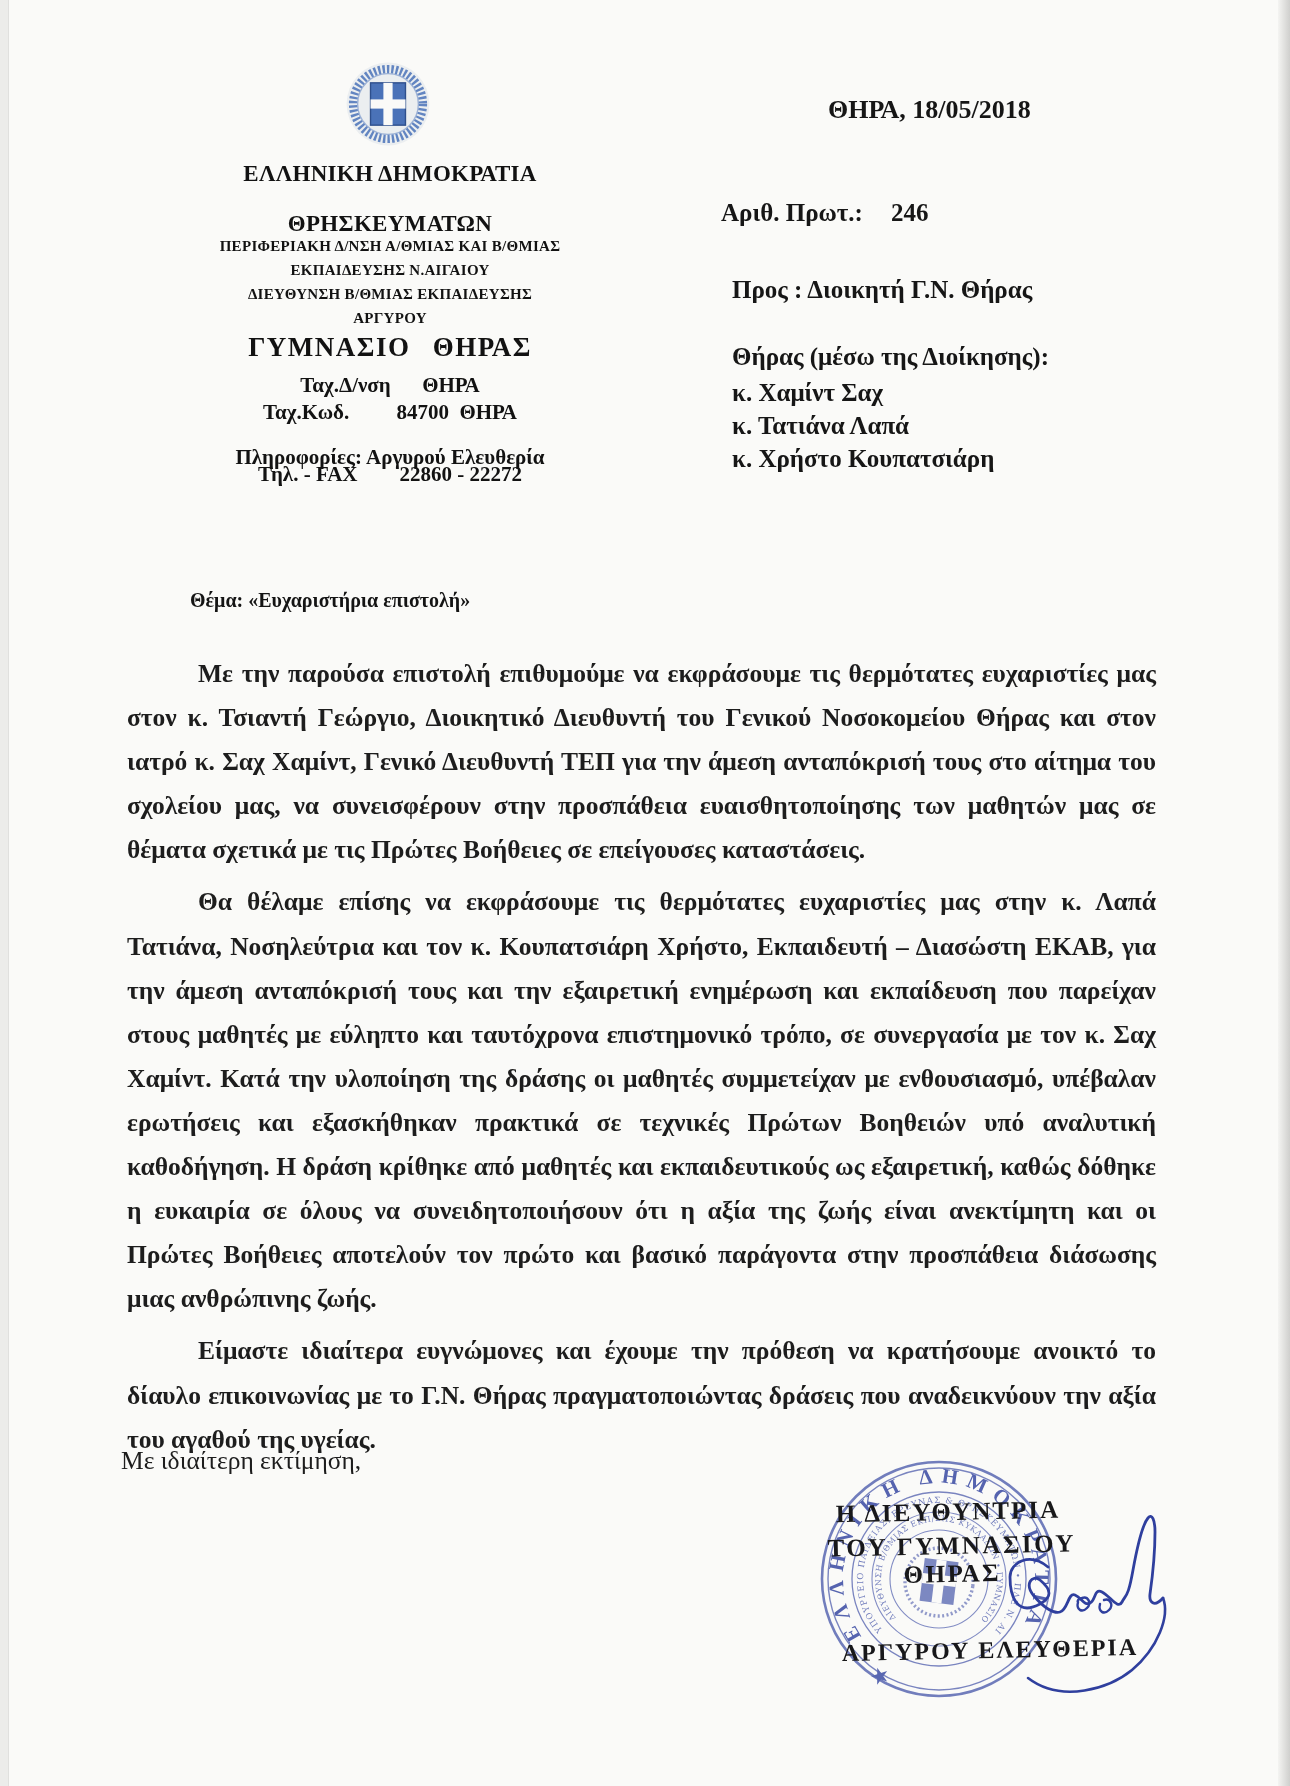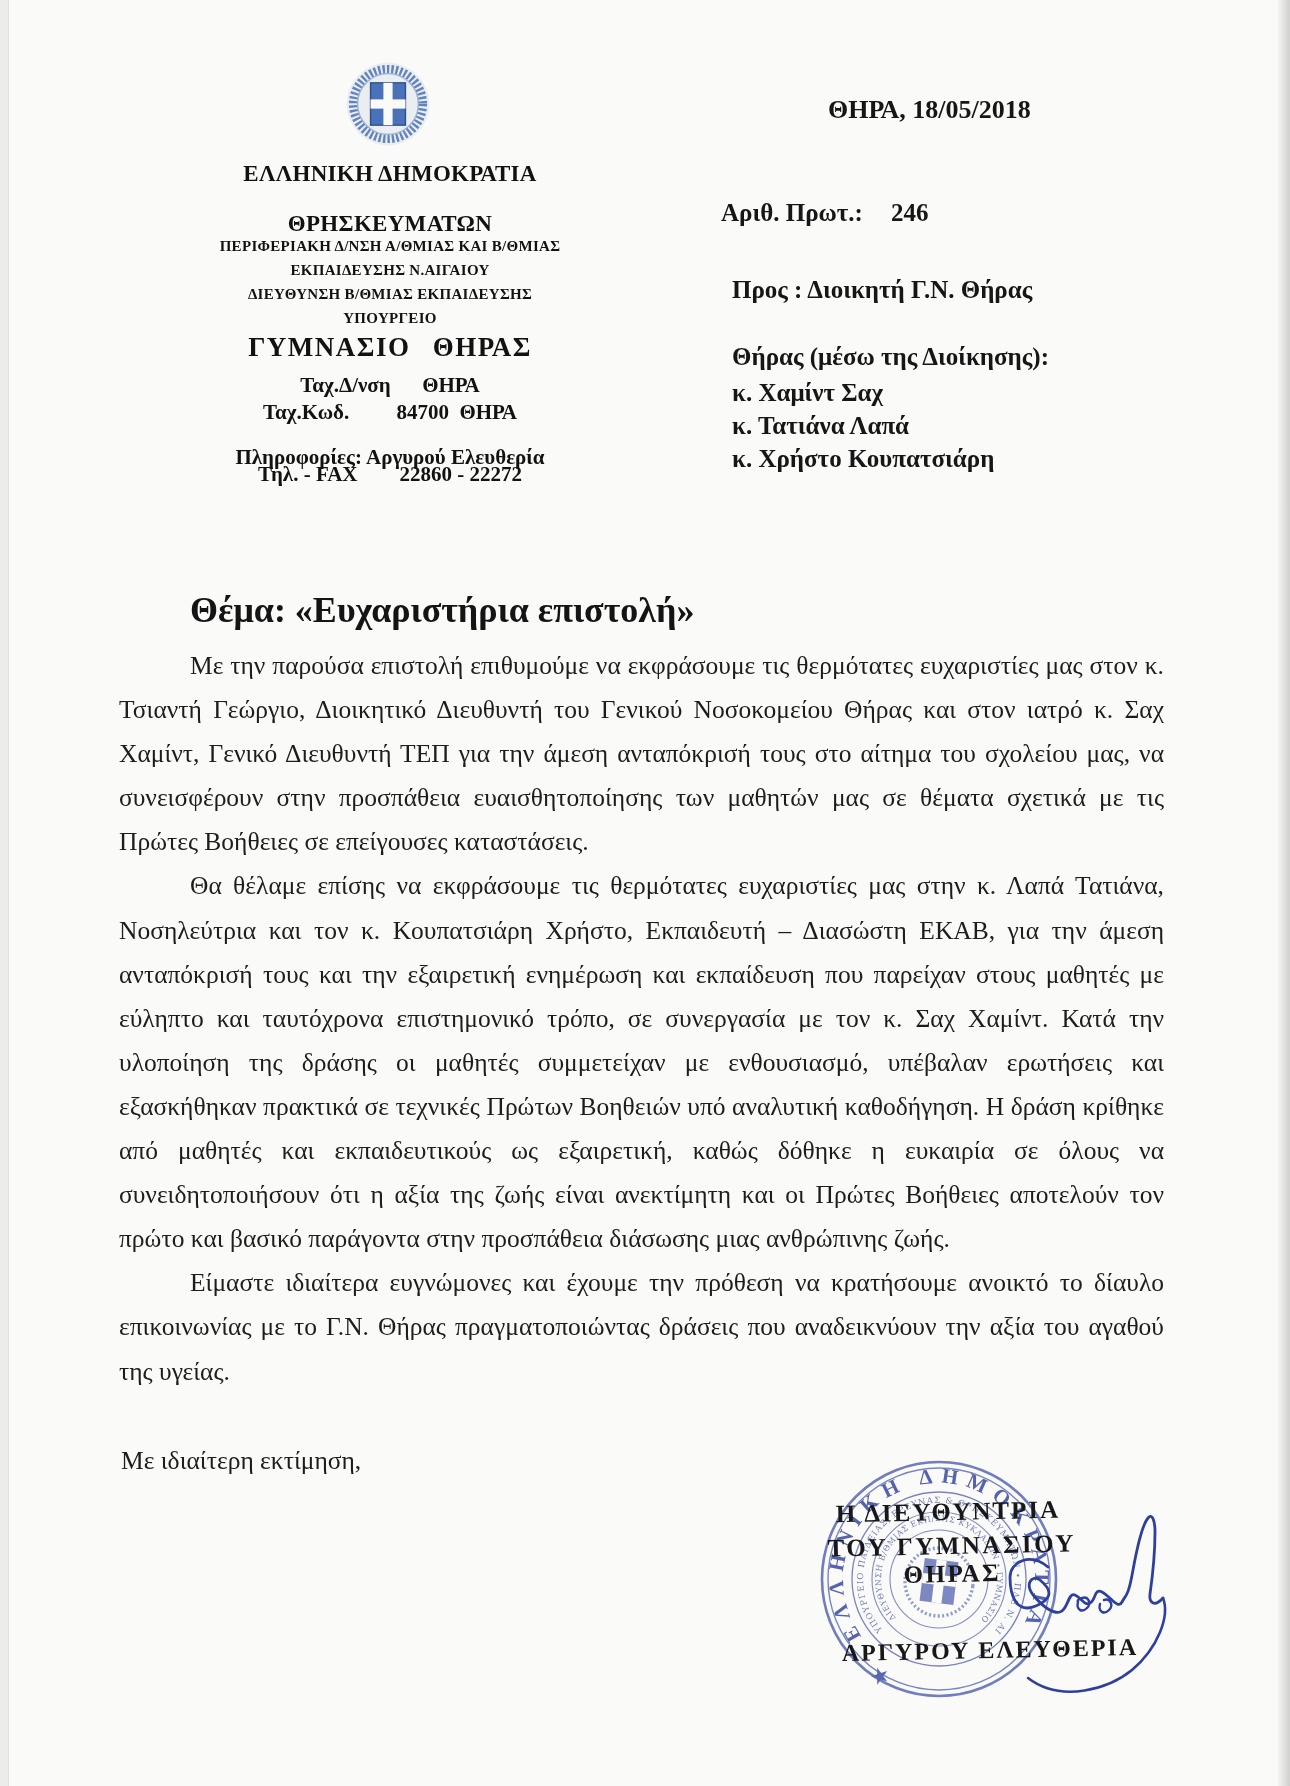--- a/index.html
+++ b/index.html
@@ -15,27 +15,27 @@
   .b{font-weight:bold;}
   .pre{white-space:pre;}
   .edge-left{left:0;top:0;width:8px;height:100%;background:#ececea;border-right:1px solid #e0e0de;}
   .edge-right{left:1278px;top:0;width:12px;height:100%;background:linear-gradient(to right,#f4f4f2,#cfcfcd);}
   .hdr-center{left:140px;width:500px;text-align:center;color:#121212;}
   .hdr-sm{font-size:15px;letter-spacing:.3px;}
   .hdr-md{font-size:23px;letter-spacing:.3px;}
   .school{font-size:27px;letter-spacing:1.5px;word-spacing:14px;}
   .contact{font-size:21px;}
   .rightcol{font-size:25px;color:#161616;}
-  .subject{left:190px;top:589px;font-size:36px;color:#141414;}
+  .subject{left:190px;top:589px;font-size:20px;color:#141414;}
   .body-text{
     left:119px;top:644px;width:1045px;
     font-size:25.5px;line-height:44.1px;
     text-align:justify;
   }
-  .body-text p{margin:0;text-indent:71px;}
+  .body-text p{margin:8px;text-indent:71px;font-weight:bold;}
   .closing{left:121px;top:1446px;font-size:25.5px;}
   .sigline{color:#18181a;text-align:center;transform:rotate(-1.2deg);}
   .stamp-wrap{left:812px;top:1452px;width:254px;height:254px;}
   .sig-wrap{left:980px;top:1480px;width:230px;height:246px;}
   .emblem-wrap{left:342px;top:56px;width:92px;height:96px;}
 </style>
 </head>
 <body>
 
 <div class="page">
@@ -52,21 +52,21 @@
       <rect x="45" y="29" width="10" height="46" fill="#fafaf8"></rect>
       <rect x="31" y="47" width="38" height="10" fill="#fafaf8"></rect>
     </svg>
   </div>
 
   <div class="abs hdr-center hdr-md b" style="top:161px;">ΕΛΛΗΝΙΚΗ ΔΗΜΟΚΡΑΤΙΑ</div>
   <div class="abs hdr-center hdr-md b" style="top:211px;">ΘΡΗΣΚΕΥΜΑΤΩΝ</div>
   <div class="abs hdr-center hdr-sm b" style="top:238px;">ΠΕΡΙΦΕΡΙΑΚΗ Δ/ΝΣΗ Α/ΘΜΙΑΣ ΚΑΙ Β/ΘΜΙΑΣ</div>
   <div class="abs hdr-center hdr-sm b" style="top:262px;">ΕΚΠΑΙΔΕΥΣΗΣ Ν.ΑΙΓΑΙΟΥ</div>
   <div class="abs hdr-center hdr-sm b" style="top:286px;">ΔΙΕΥΘΥΝΣΗ Β/ΘΜΙΑΣ ΕΚΠΑΙΔΕΥΣΗΣ</div>
-  <div class="abs hdr-center hdr-sm b" style="top:310px;">ΥΠΟΥΡΓΕΙΟ</div>
+  <div class="abs hdr-center hdr-sm b" style="top:310px;">ΑΡΓΥΡΟΥ</div>
   <div class="abs hdr-center school b" style="top:332px;">ΓΥΜΝΑΣΙΟ  ΘΗΡΑΣ</div>
   <div class="abs hdr-center contact b pre" style="top:373px;">Ταχ.Δ/νση      ΘΗΡΑ</div>
   <div class="abs hdr-center contact b pre" style="top:400px;">Ταχ.Κωδ.         84700  ΘΗΡΑ</div>
   <div class="abs hdr-center contact b pre" style="top:427px;margin-top:18px;">Πληροφορίες: Αργυρού Ελευθερία</div>
   <div class="abs hdr-center contact b pre" style="top:462px;">Τηλ. - FAX        22860 - 22272</div>
 
   <div class="abs rightcol b" style="left:828px;top:95px;font-size:26px;">ΘΗΡΑ, 18/05/2018</div>
 
   <div class="abs rightcol b" style="left:721px;top:199px;">
     <span>Αριθ. Πρωτ.:</span><span style="display:inline-block;width:28px;"></span><span>246</span>

